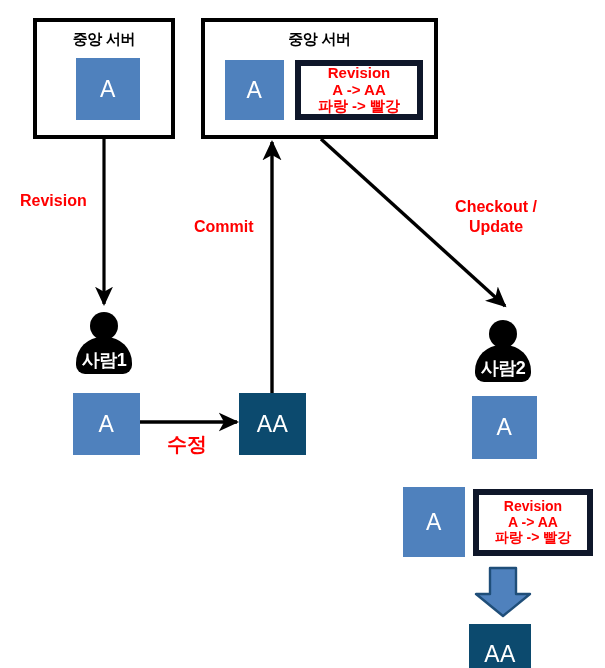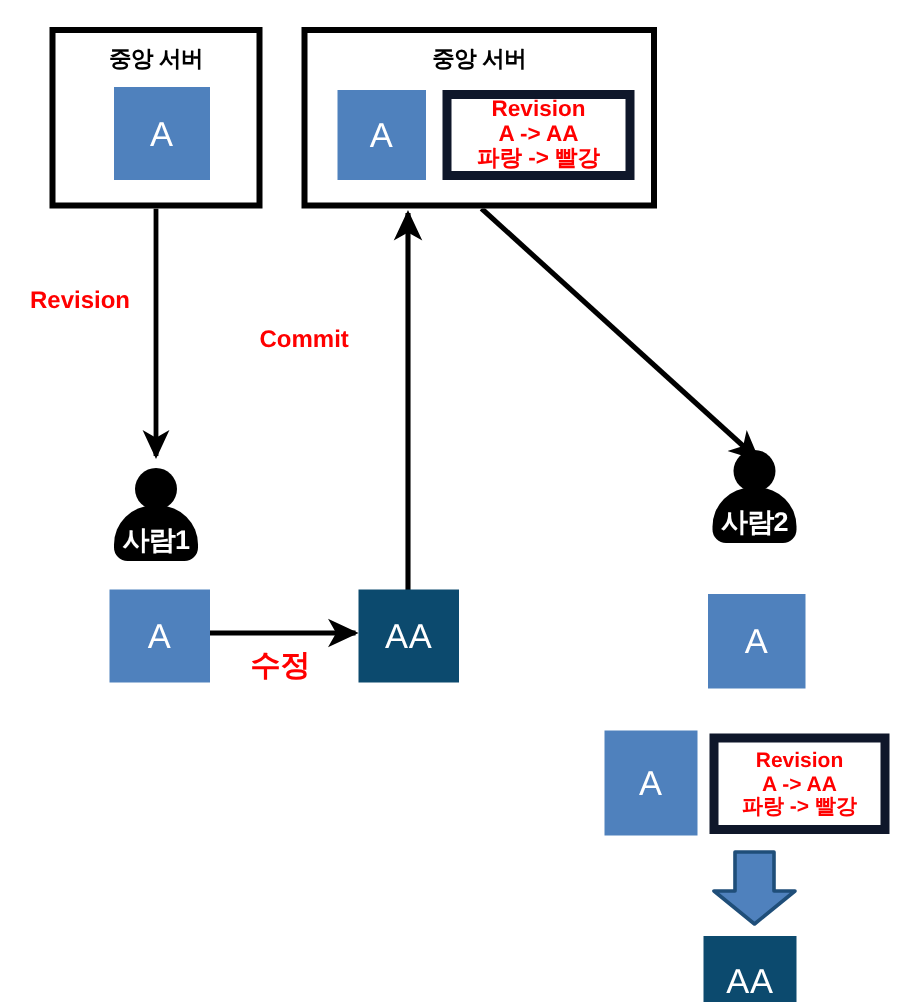--- a/index.html
+++ b/index.html
@@ -163,32 +163,34 @@
     <div class="file-sq file-blue" style="left:20px; top:38px; width:59px; height:60px;">A</div>
     <div class="revision-box" style="left:90px; top:38px; width:128px; height:60px;">
       <div class="rev-line" style="font-size:15px;">Revision</div>
       <div class="rev-line" style="font-size:15px;">A -&gt; AA</div>
       <div class="rev-line" style="font-size:15px;">파랑 -&gt; 빨강</div>
     </div>
   </div>
 
   <div class="edge-label" style="left:20px; top:175px; font-size:16px;">Revision</div>
 
-  <div class="edge-label" style="left:173px; top:201px; font-size:16px;">Commit</div>
-
+  <div class="edge-label" style="left:194px; top:201px; font-size:16px;">Commit</div>
+
+  <div class="edge-label" style="left:441px; top:181px; font-size:16px; text-align:center; width:110px;">Checkout /
+Update</div>
 
   <div class="edge-label" style="left:167px; top:416px; font-size:20px;">수정</div>
 
   <div class="person" style="left:76px; top:296px;">
     <div class="head"></div>
     <div class="body"></div>
     <div class="person-label">사람1</div>
   </div>
 
-  <div class="person" style="left:475px; top:284px;">
+  <div class="person" style="left:475px; top:304px;">
     <div class="head"></div>
     <div class="body"></div>
     <div class="person-label">사람2</div>
   </div>
 
   <div class="file-sq file-blue" style="left:73px; top:377px; width:67px; height:62px;">A</div>
 
   <div class="file-sq file-red" style="left:239px; top:377px; width:67px; height:62px;">AA</div>
 
   <div class="file-sq file-blue" style="left:472px; top:380px; width:65px; height:63px;">A</div>

